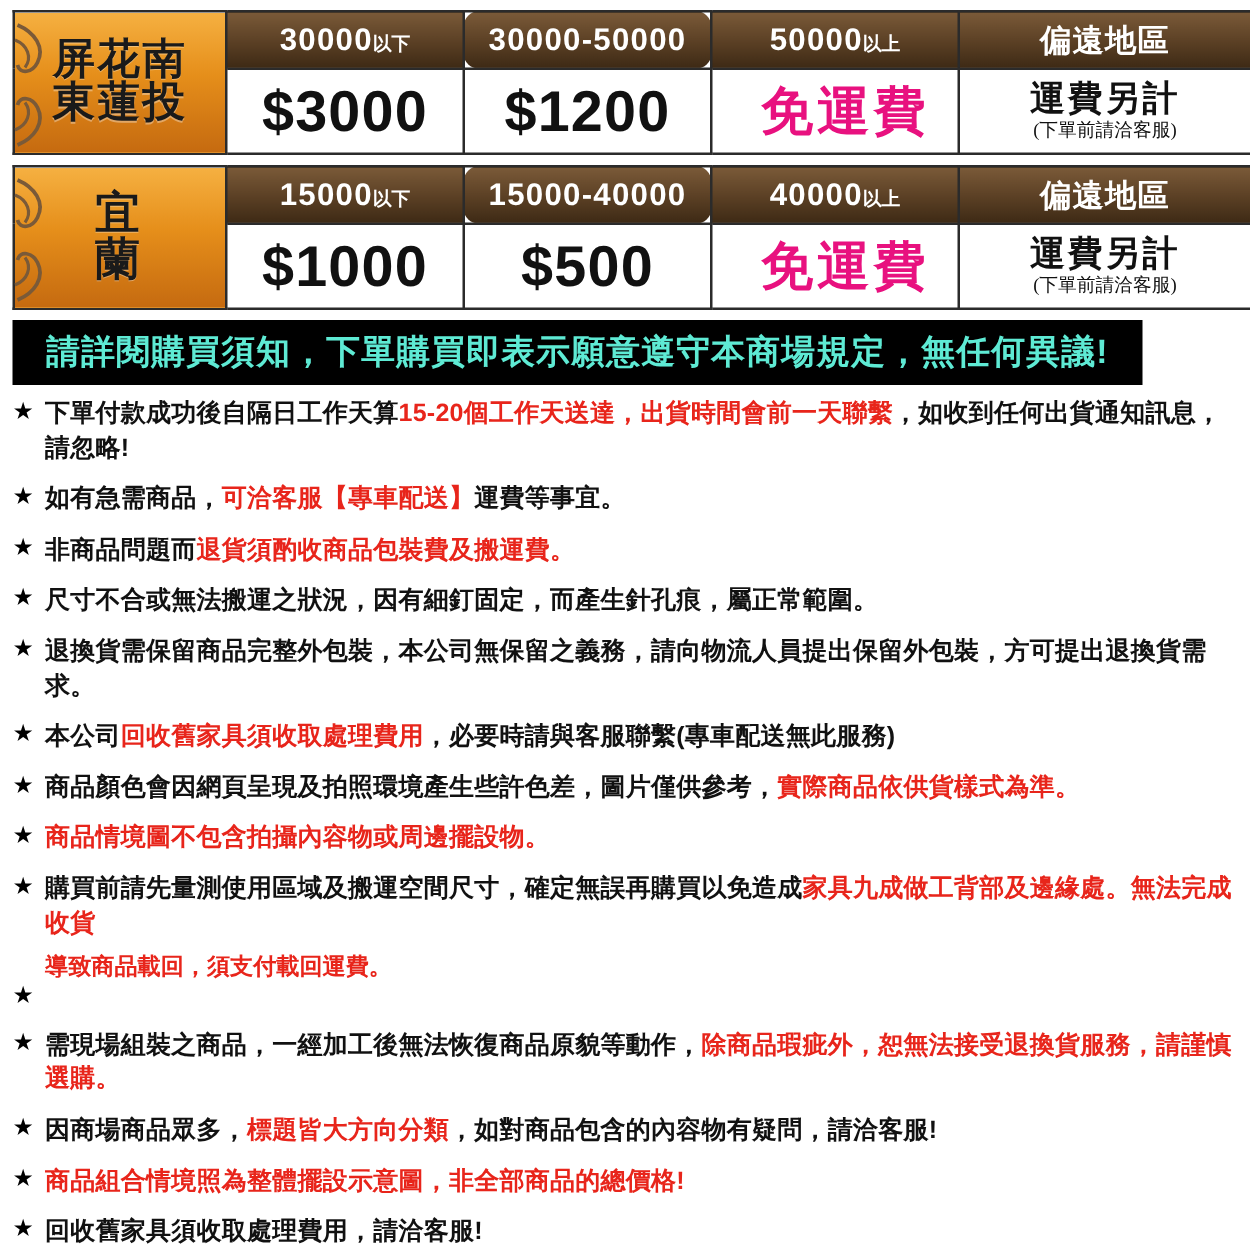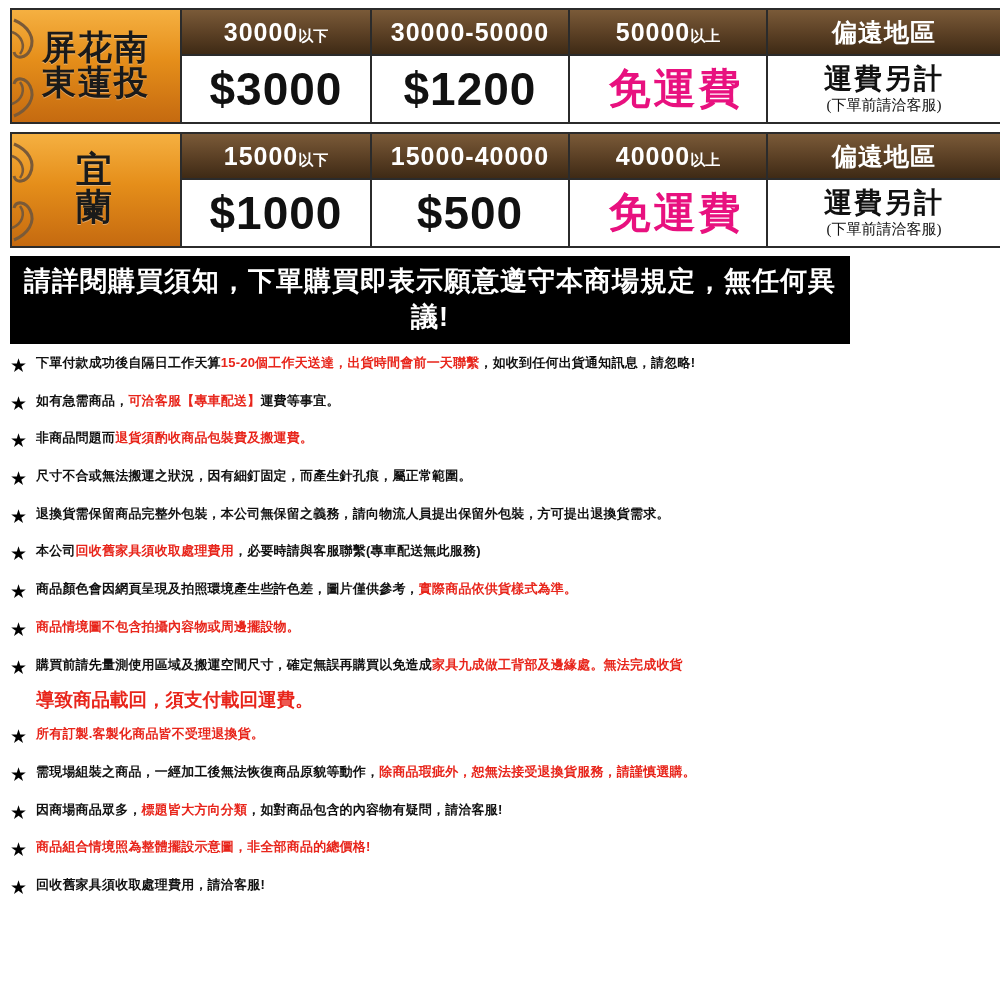--- a/index.html
+++ b/index.html
@@ -87,76 +87,75 @@
   }
   .val.extra .note {
     display: block;
     font-size: 15px;
     font-weight: normal;
     letter-spacing: 0;
     margin-top: 2px;
     font-family: Liberation Serif, serif;
   }
   .col-a { width: 188px; }
-  .col-b { width: 196px; }
+  .col-b { width: 196px; border-radius: 12px; }
   .col-c { width: 196px; margin-left: 44px; }
   .col-d { width: 232px; }
 
   
   .swirl {
     position: absolute;
     left: -2px;
     width: 44px;
     height: 58px;
     pointer-events: none;
   }
 
   
   .banner {
     background: #000000;
-    color: #ffffff;
+    color: #5eead4;
     font-size: 27px;
     font-weight: bold;
     text-align: center;
     letter-spacing: 1px;
     padding: 7px 0 9px 0;
     margin: 6px 0 10px 0;
-    width: 840px;
+    width: 904px;
   }
 
   
   .notes {
     width: 980px;
   }
   .note-row {
     display: flex;
     align-items: flex-start;
     margin-bottom: 13px;
     line-height: 1.38;
   }
   .star {
     flex: 0 0 auto;
     width: 26px;
     font-size: 19px;
     line-height: 1.3;
     color: #000;
   }
   .note-text {
-    font-size: 13px;
+    font-size: 20px;
     font-weight: bold;
     letter-spacing: 0.2px;
     color: #111;
   }
   .note-text .em {
     color: #e8251b;
   }
   .note-sub {
     margin-left: 26px;
     margin-top: -6px;
-    margin-bottom: 13px;
     font-size: 18.5px;
     font-weight: bold;
     color: #e8251b;
   }
 </style>
 </head>
 <body>
 
 <div class="page">
 
@@ -263,21 +262,20 @@
         <span class="star">★</span>
         <span class="note-text"><span class="em">商品情境圖不包含拍攝內容物或周邊擺設物。</span></span>
       </div>
       <div class="note-row">
         <span class="star">★</span>
         <span class="note-text"><span>購買前請先量測使用區域及搬運空間尺寸，確定無誤再購買以免造成</span><span class="em">家具九成做工背部及邊緣處。無法完成收貨</span></span>
       </div>
       <div class="note-sub">導致商品載回，須支付載回運費。</div>
       <div class="note-row">
         <span class="star">★</span>
-        <span class="note-text"><span class="em">所有訂製.客製化商品皆不受理退換貨。</span></span>
       </div>
       <div class="note-row">
         <span class="star">★</span>
         <span class="note-text"><span>需現場組裝之商品，一經加工後無法恢復商品原貌等動作，</span><span class="em">除商品瑕疵外，恕無法接受退換貨服務，請謹慎選購。</span></span>
       </div>
       <div class="note-row">
         <span class="star">★</span>
         <span class="note-text"><span>因商場商品眾多，</span><span class="em">標題皆大方向分類</span><span>，如對商品包含的內容物有疑問，請洽客服!</span></span>
       </div>
       <div class="note-row">

